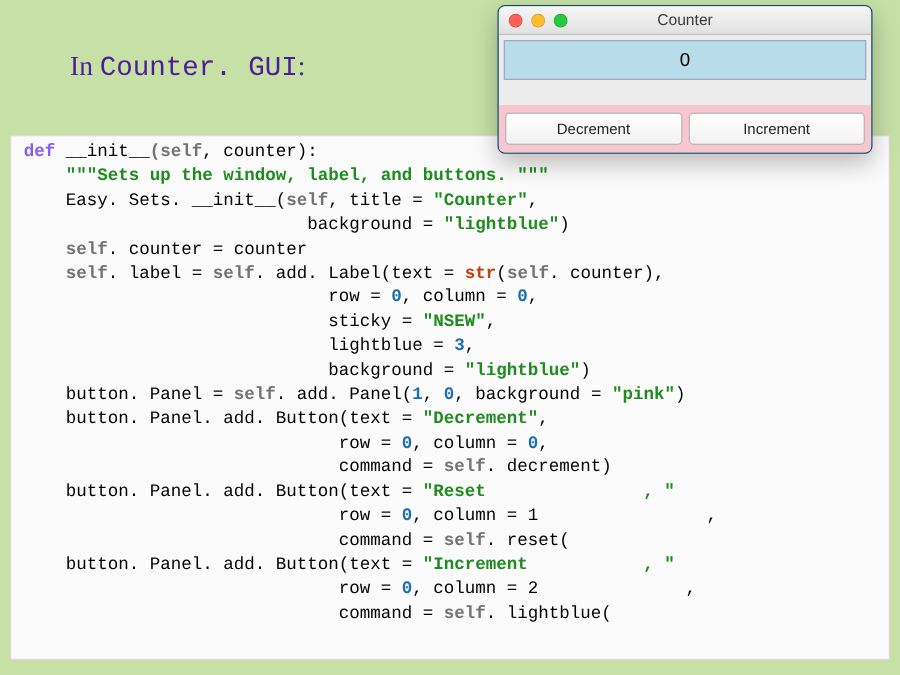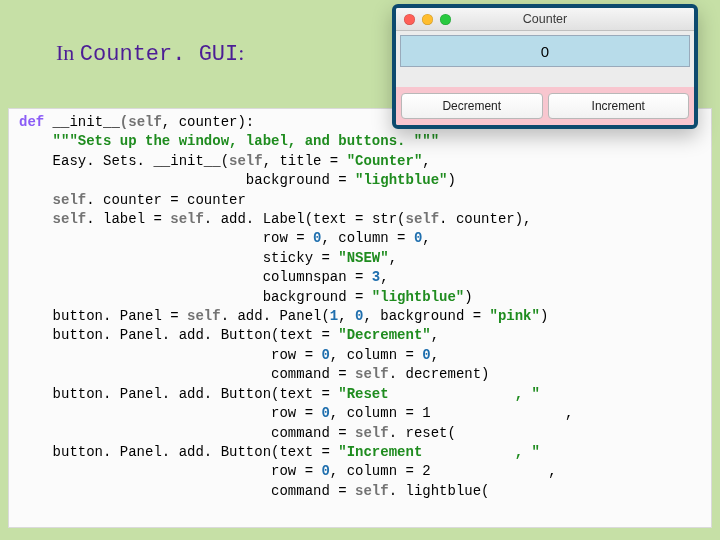--- a/index.html
+++ b/index.html
@@ -35,33 +35,33 @@
     padding: 4px 10px;
     font-family: "Courier New", monospace;
     font-size: 14px;
     line-height: 19.4px;
     white-space: pre;
     color: #000;
     box-sizing: border-box;
   }
   .kw { color: #8b5cf6; font-weight: bold; }
   .sp { color: #737373; font-weight: bold; }
-  .fn { color: #000000; font-weight: normal; }
+  .fn { color: #c2410c; font-weight: bold; }
   .doc { color: #1f8c1f; font-weight: bold; }
   .str { color: #1f8c1f; font-weight: bold; }
   .num { color: #1f6fae; font-weight: bold; }
 
   
   .window {
     position: absolute;
     top: 4px;
     right: 22px;
     width: 298px;
     background: #ececec;
-    border: 4px solid #0c4a6e;
+    border: 1px solid #0c4a6e;
     border-radius: 6px;
     box-shadow: 0 8px 20px rgba(0,0,0,0.25);
     overflow: hidden;
     font-family: -apple-system, "Helvetica Neue", Arial, sans-serif;
   }
   .titlebar {
     height: 22px;
     display: flex;
     align-items: center;
     padding: 0 8px;
@@ -127,21 +127,21 @@
 </div>
 
 <div class="code-block"><span class="kw">def</span><span> __init__</span><span class="sp">(self</span><span>, counter):</span>
 <span class="doc">    """Sets up the window, label, and buttons. """</span>
 <span>    Easy. Sets. __init__(</span><span class="sp">self</span><span>, title = </span><span class="str">"Counter"</span><span>,</span>
 <span>                           background = </span><span class="str">"lightblue"</span><span>)</span>
 <span>    </span><span class="sp">self</span><span>. counter = counter</span>
 <span>    </span><span class="sp">self</span><span>. label = </span><span class="sp">self</span><span>. add. Label(text = </span><span class="fn">str</span><span>(</span><span class="sp">self</span><span>. counter),</span>
 <span>                             row = </span><span class="num">0</span><span>, column = </span><span class="num">0</span><span>,</span>
 <span>                             sticky = </span><span class="str">"NSEW"</span><span>,</span>
-<span>                             columnspan = </span><span class="num">3</span><span>,</span>
+<span>                             lightblue = </span><span class="num">3</span><span>,</span>
 <span>                             background = </span><span class="str">"lightblue"</span><span>)</span>
 <span>    button. Panel = </span><span class="sp">self</span><span>. add. Panel(</span><span class="num">1</span><span>, </span><span class="num">0</span><span>, background = </span><span class="str">"pink"</span><span>)</span>
 <span>    button. Panel. add. Button(text = </span><span class="str">"Decrement"</span><span>,</span>
 <span>                              row = </span><span class="num">0</span><span>, column = </span><span class="num">0</span><span>,</span>
 <span>                              command = </span><span class="sp">self</span><span>. decrement)</span>
 <span>    button. Panel. add. Button(text = </span><span class="str">"Reset               , "</span>
 <span>                              row = </span><span class="num">0</span><span>, column = </span><span>1                ,</span>
 <span>                              command = </span><span class="sp">self</span><span>. reset(</span>
 <span>    button. Panel. add. Button(text = </span><span class="str">"Increment           , "</span>
 <span>                              row = </span><span class="num">0</span><span>, column = </span><span>2              ,</span>

